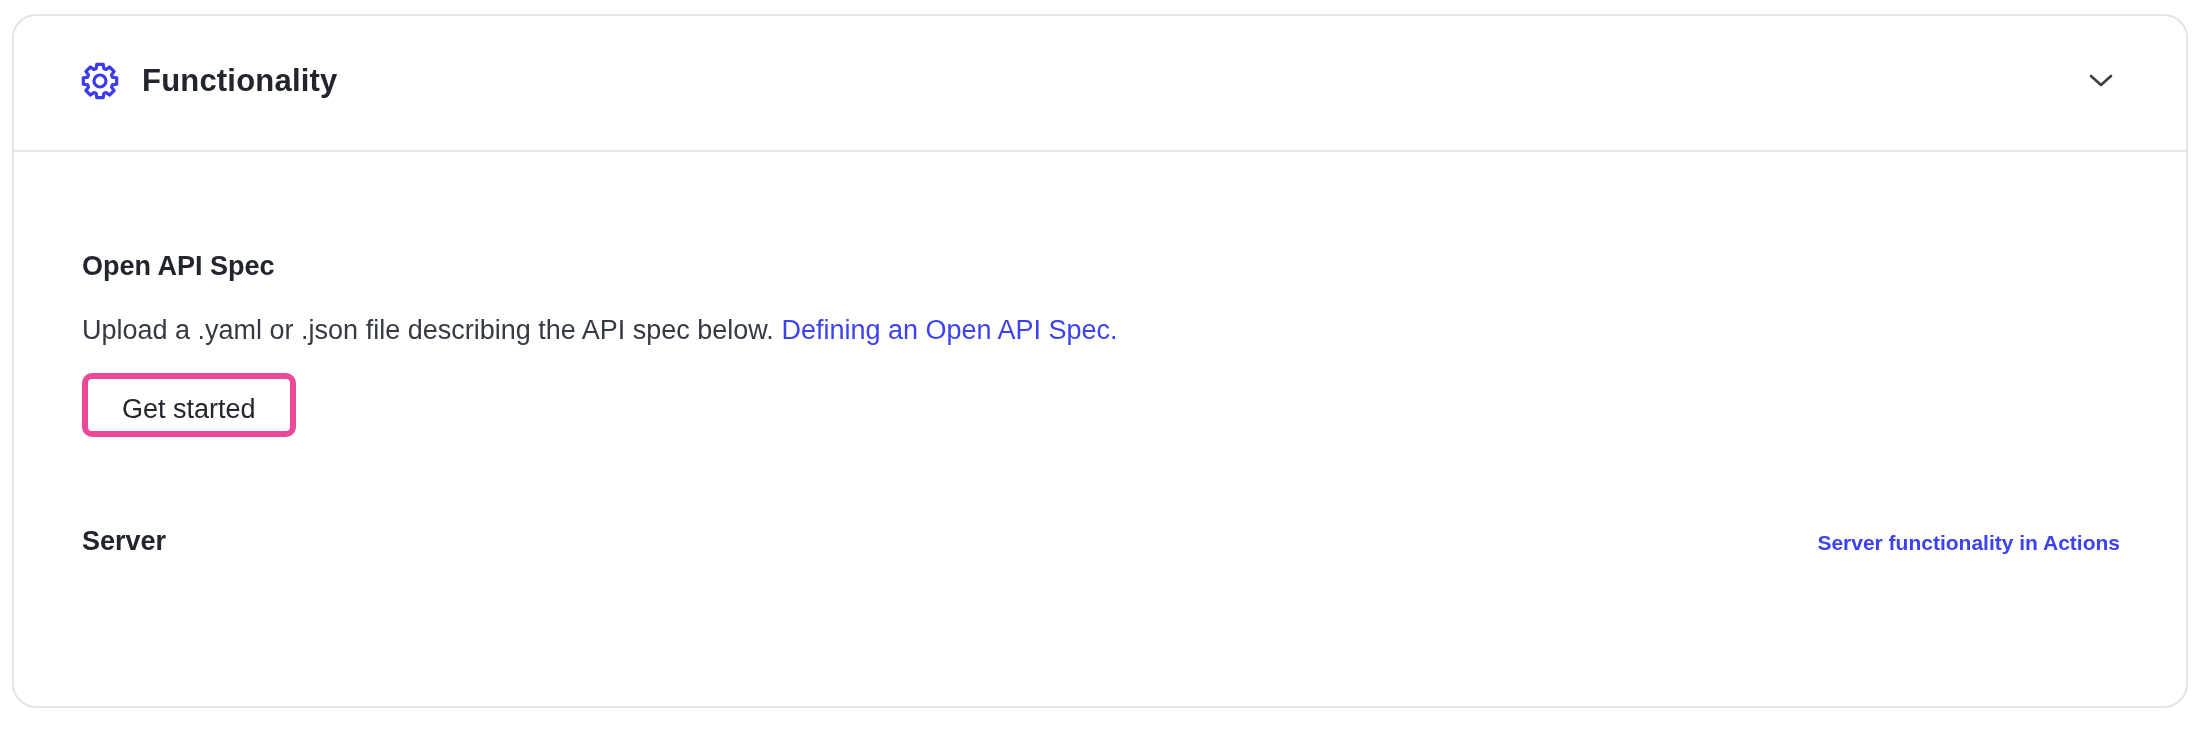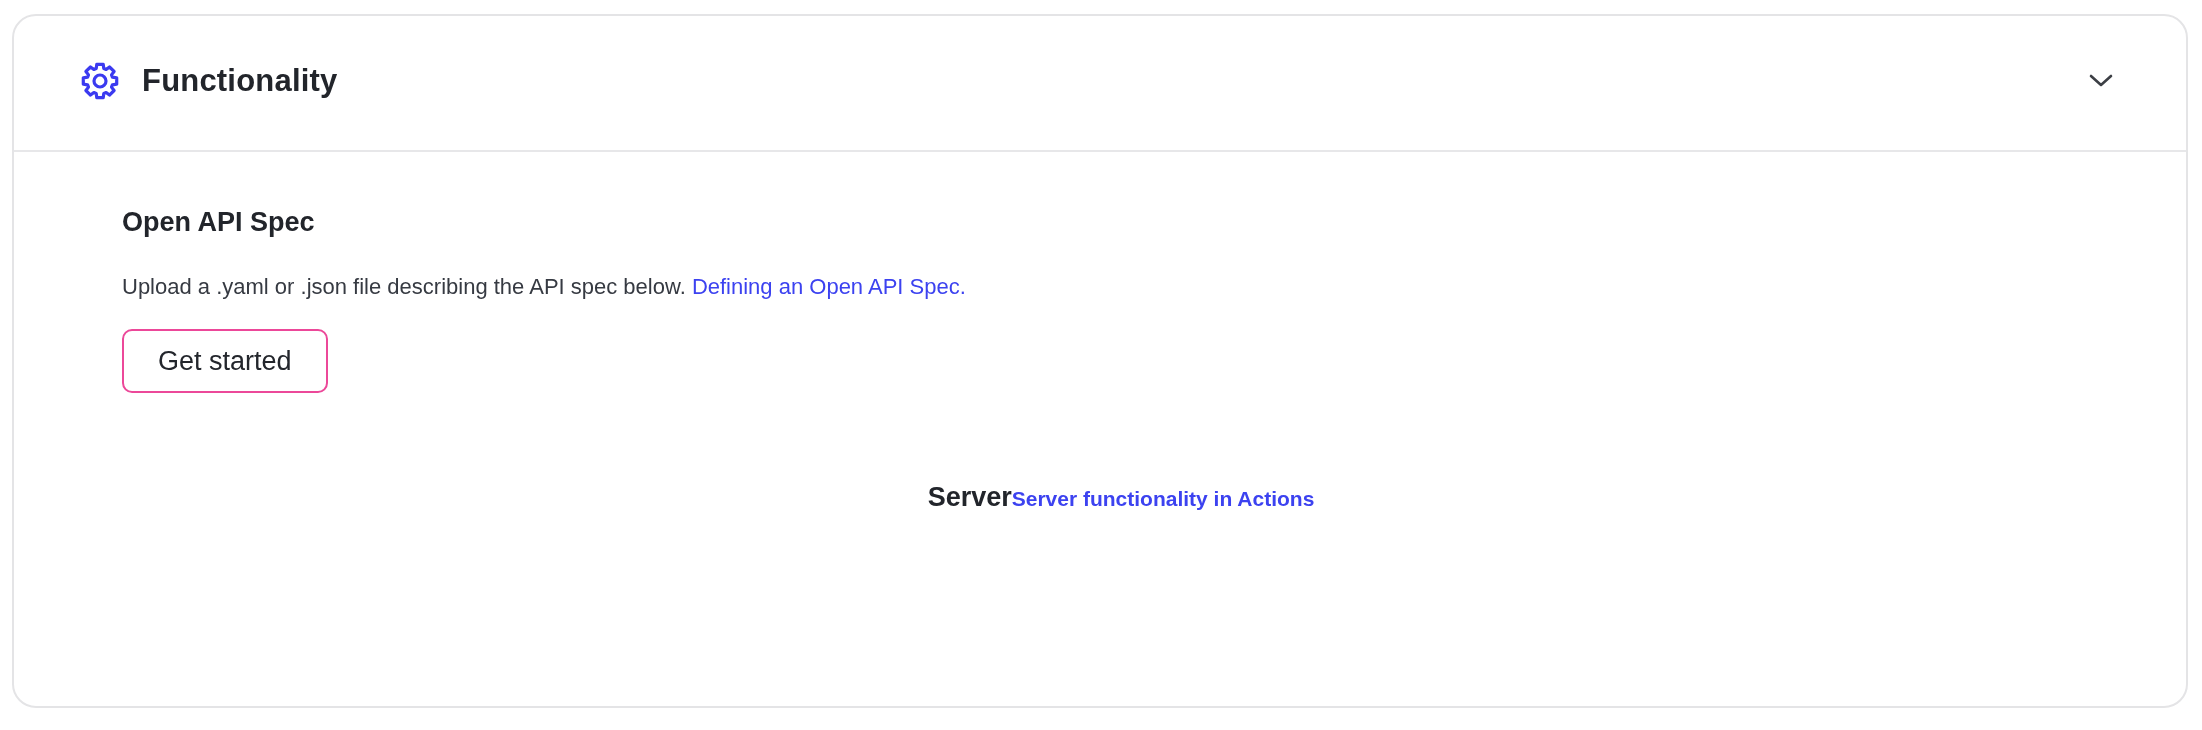--- a/index.html
+++ b/index.html
@@ -41,60 +41,61 @@
   .chevron-wrap {
     width: 26px; height: 26px;
     display: flex; align-items: center; justify-content: center;
     flex: 0 0 auto;
   }
   .divider {
     height: 0;
     border-top: 2px solid #E7E7E9;
   }
   .card-body {
-    padding: 52px 66px 0 108px;
+    padding: 52px 66px 0 68px;
+    margin-top: 44px;
   }
   .section-heading {
     font-size: 27px;
     font-weight: 700;
     color: #22252B;
     line-height: 36px;
   }
   .body-text {
-    font-size: 22px;
+    font-size: 27px;
     font-weight: 400;
     color: #363A42;
     line-height: 45px;
   }
   .para-1 { margin-top: 24px; }
   a.inline-link, a.row-link {
     color: #3C42F0;
     text-decoration: none;
     cursor: pointer;
   }
   .get-started-btn {
     margin-top: 20px;
     display: inline-block;
     height: 64px;
     padding: 0 34px;
     background: #ffffff;
-    border: 2px solid #ec4899;
+    border: 6px solid #ec4899;
     border-radius: 10px;
     font-family: "Liberation Sans", "DejaVu Sans", sans-serif;
     font-size: 27px;
     font-weight: 500;
     color: #23262C;
     line-height: 60px;
     cursor: pointer;
   }
   .server-row {
     margin-top: 86px;
     display: flex;
     align-items: baseline;
-    justify-content: center;
+    justify-content: space-between;
   }
   a.row-link {
     font-size: 21px;
     font-weight: 600;
   }
   .para-2 {
     margin-top: 22px;
     max-width: 2042px;
   }
 </style>

